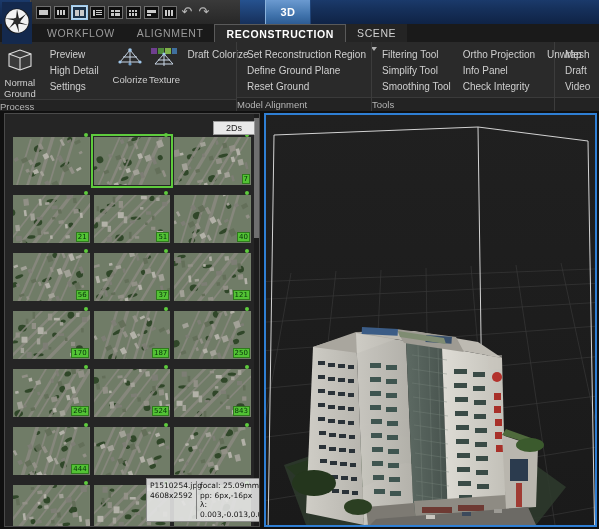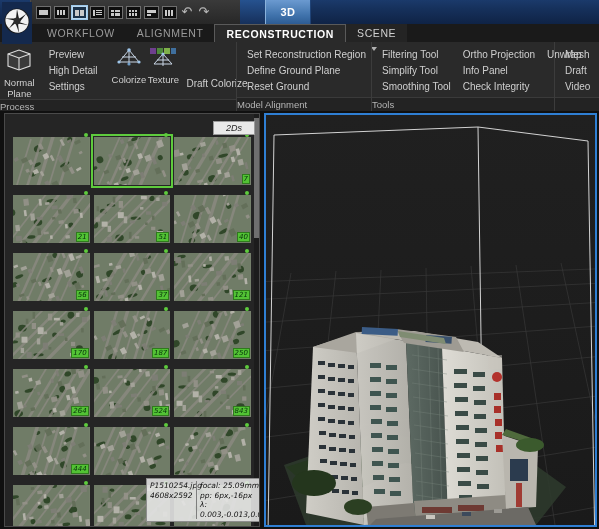--- a/index.html
+++ b/index.html
@@ -99,21 +99,21 @@
   }
   .smallitem .dd {
     margin-left: 5px; width: 0; height: 0; border-left: 3px solid transparent;
     border-right: 3px solid transparent; border-top: 4px solid #b0b0b0;
   }
   .iconbtn { display: flex; flex-direction: column; align-items: center; width: 44px; padding-top: 1px;}
   .iconbtn .lbl { font-size: 9.5px; color: #cfcfcf; line-height: 12px; }
   .sep-v { width: 1px; background: #3c3c3c; margin: 2px 4px 2px 4px; align-self: stretch; }
 
   
-  .main { position: absolute; left: 0; top: 111px; width: 599px; height: 418px; background: #101010; font-style: italic; }
+  .main { position: absolute; left: 0; top: 111px; width: 599px; height: 418px; background: #101010; }
 
   .panel2d {
     position: absolute; left: 4px; top: 2px; width: 256px; height: 414px;
     background: #252525; border: 1px solid #4a4a4a; overflow: hidden;
   }
   .panel2d-head { position: absolute; right: 4px; top: 3px; height: 13px; z-index: 3; }
   .tag2ds {
     background: #e9e9e9; color: #1e1e1e; font-size: 9px; padding: 1px 12px;
     border: 1px solid #9a9a9a; line-height: 10px;
   }
@@ -247,21 +247,21 @@
       <div class="rgroup-body">
         <div class="bigbtn">
           <span>
             <svg width="30" height="26" viewBox="0 0 30 26">
               <polygon points="4,7 15,3 26,7 26,19 15,23 4,19" fill="#3a3a3a" stroke="#dcdcdc" stroke-width="1.1"></polygon>
               <polyline points="4,7 15,11 26,7" fill="none" stroke="#dcdcdc" stroke-width="1.1"></polyline>
               <line x1="15" y1="11" x2="15" y2="23" stroke="#dcdcdc" stroke-width="1.1"></line>
             </svg>
           </span>
           <span class="lbl">Normal</span>
-          <span class="lbl">Plane</span>
+          <span class="lbl">Ground</span>
         </div>
         <div class="sep-v"></div>
         <div class="stack">
           <div class="smallitem">
             <span>Preview</span>
           </div>
           <div class="smallitem">
             <span>High Detail</span>
           </div>
           <div class="smallitem">
@@ -291,21 +291,21 @@
               <rect x="18" y="2" width="6" height="6" fill="#7fb14a"></rect>
               <rect x="25" y="2" width="5" height="6" fill="#3f6f9e"></rect>
               <g stroke="#c9d6e6" stroke-width="1" fill="none">
                 <path d="M17,8 L8,18 M17,8 L26,18 M17,8 L17,20 M8,18 L26,18 M11,14 L23,14"></path>
               </g>
               <circle cx="17" cy="8" r="1.6" fill="#9fc6ea"></circle>
             </svg>
           </span>
           <span class="lbl">Texture</span>
         </div>
-        <div class="stack" style="padding-top:2px;margin-top:29px;">
+        <div class="stack" style="padding-top:2px;">
           <div class="smallitem">
             <span>Draft Colorize</span>
           </div>
         </div>
       </div>
       <div class="rgroup-title">Process</div>
     </div>
 
     <div class="rgroup" style="width:135px;">
       <div class="rgroup-body">

